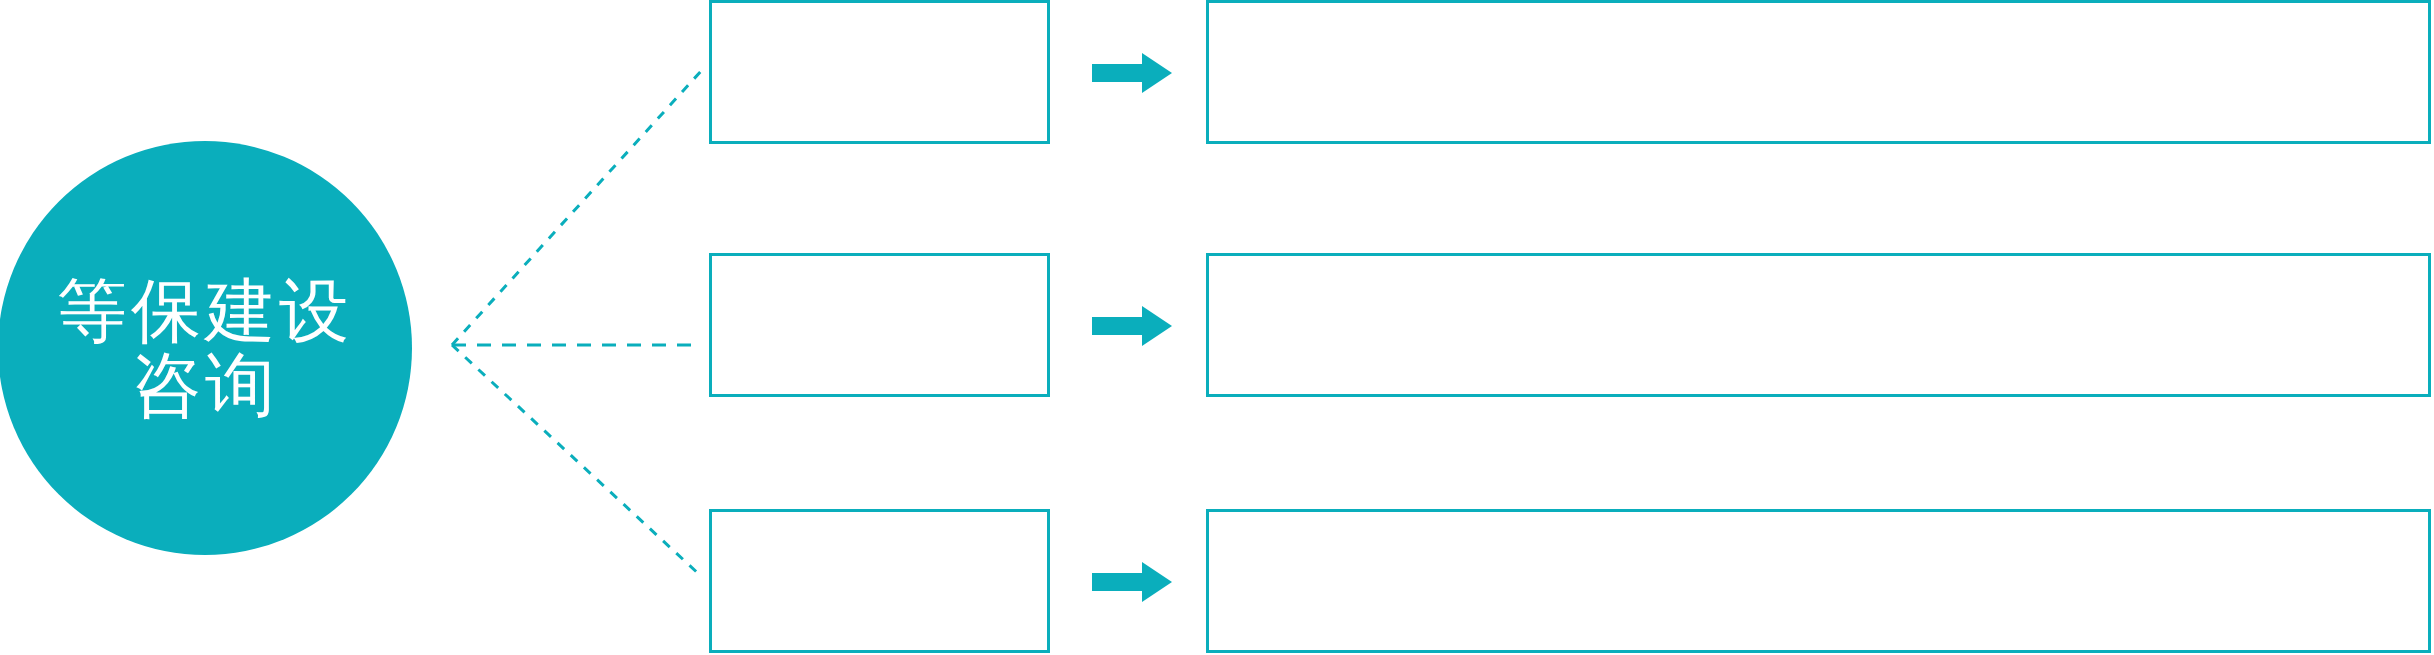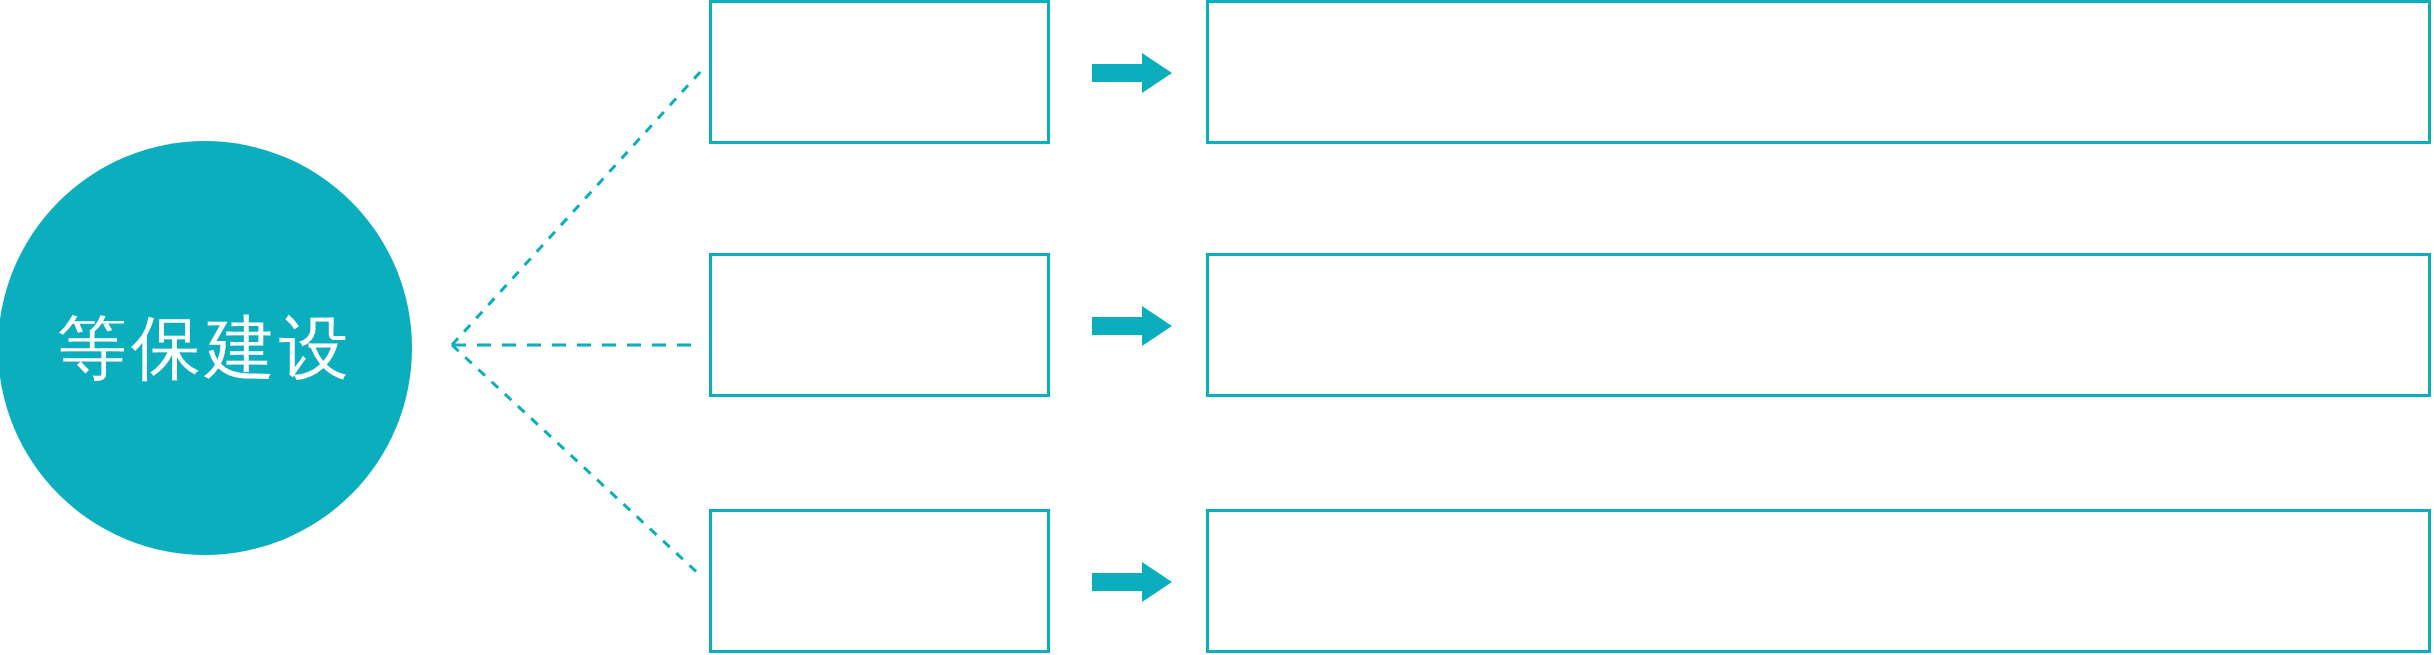--- a/index.html
+++ b/index.html
@@ -115,20 +115,21 @@
   }
   .arrow svg { display: block; }
 </style>
 </head>
 <body>
 
 <div id="canvas">
 
   <div class="hub-circle">
     <div class="hub-line">等保建设</div>
+    <div class="hub-line">咨询</div>
   </div>
 
   <svg class="connectors" viewBox="0 0 2434 655" width="2434" height="655" xmlns="http://www.w3.org/2000/svg">
     <g stroke="#0AAEBC" stroke-width="3" fill="none" stroke-linecap="butt">
       <line x1="452" y1="345" x2="702" y2="70" stroke-dasharray="9 9"></line>
       <line x1="452" y1="345" x2="702" y2="345" stroke-dasharray="14 11"></line>
       <line x1="452" y1="345" x2="702" y2="577" stroke-dasharray="9 9"></line>
     </g>
   </svg>
 

